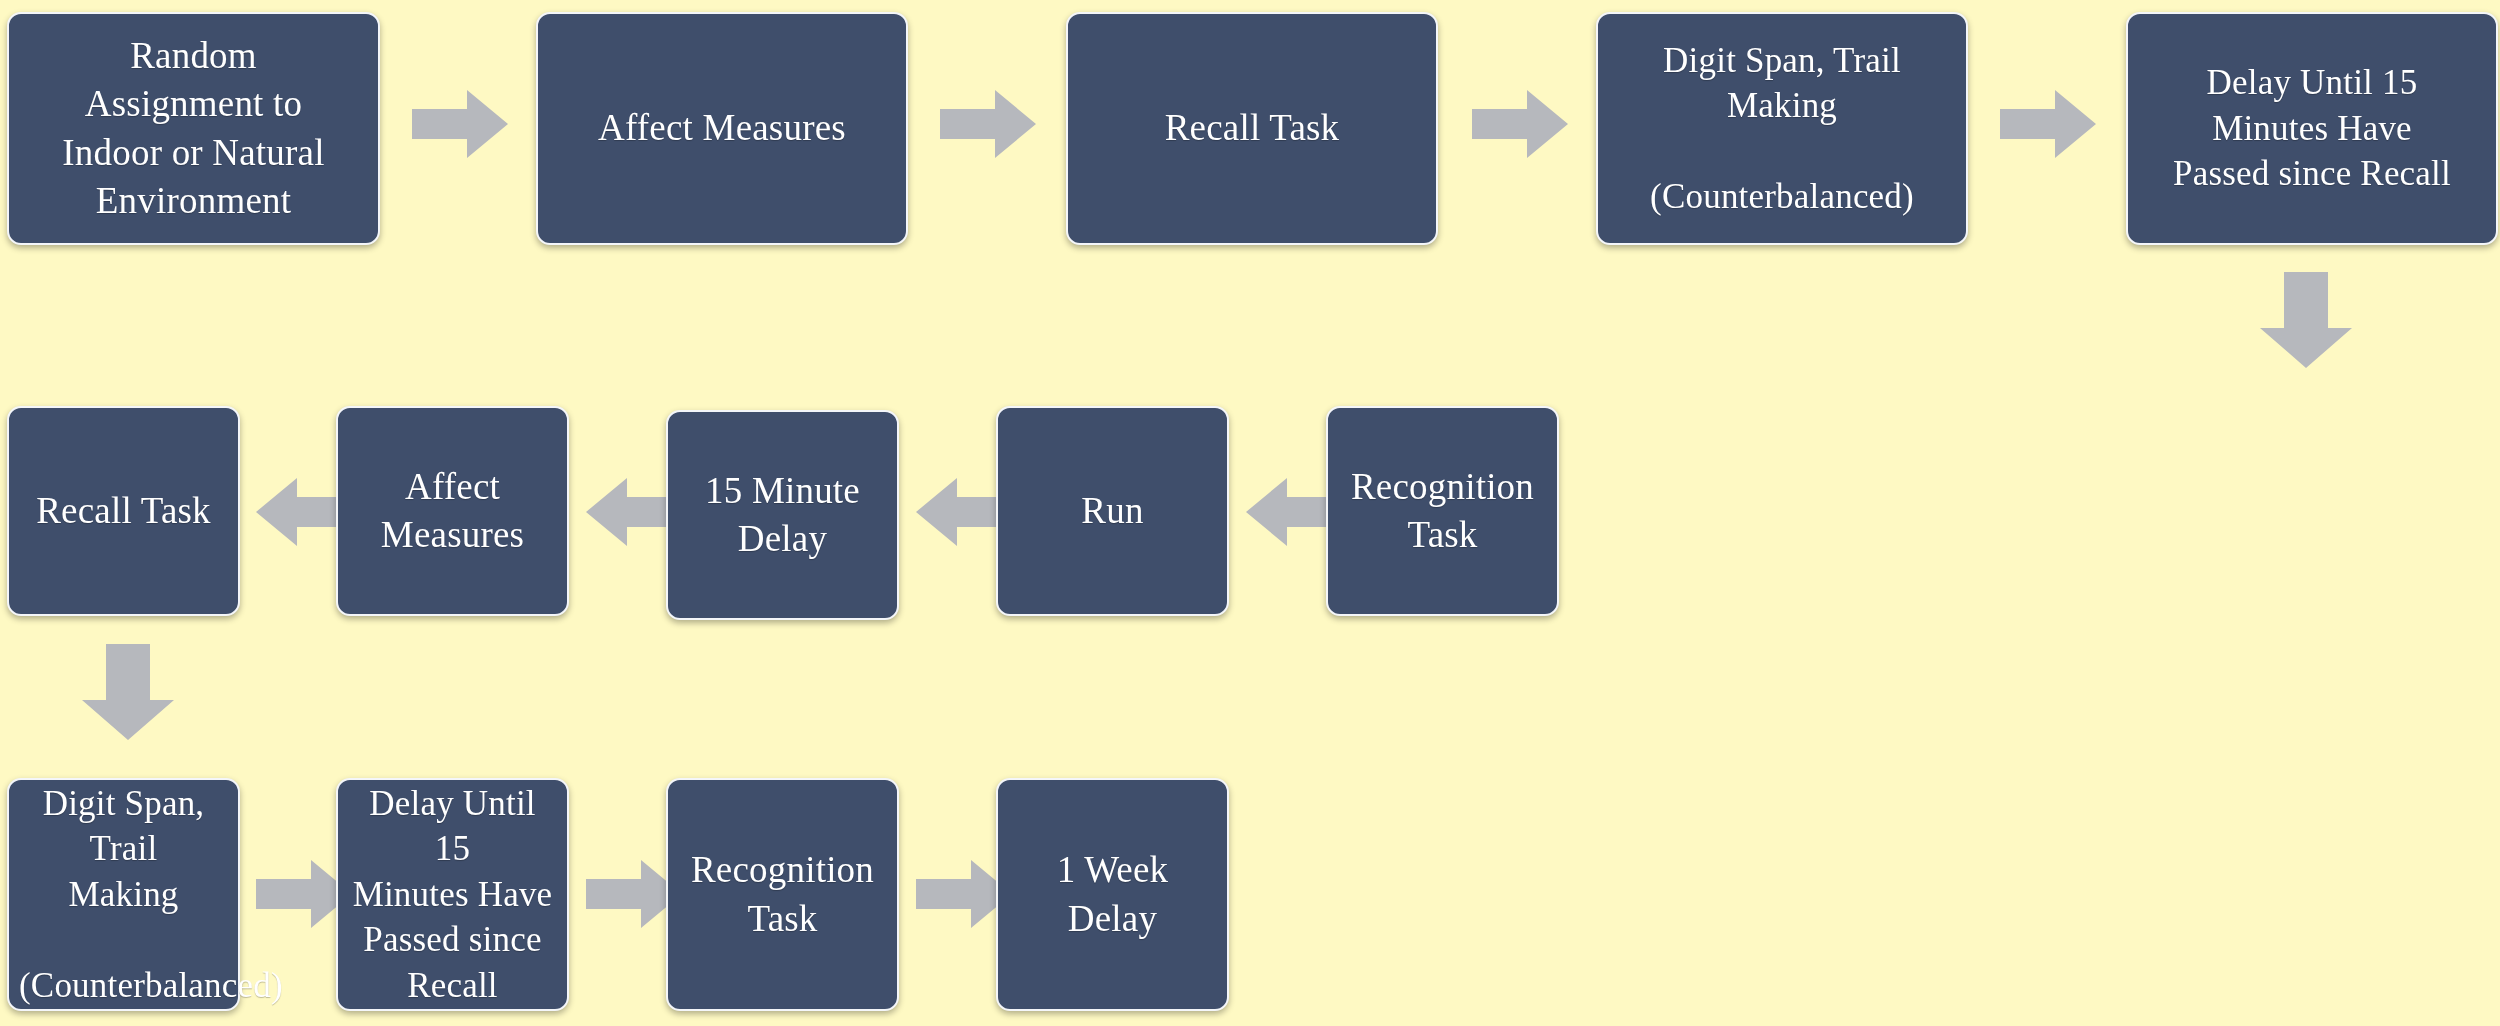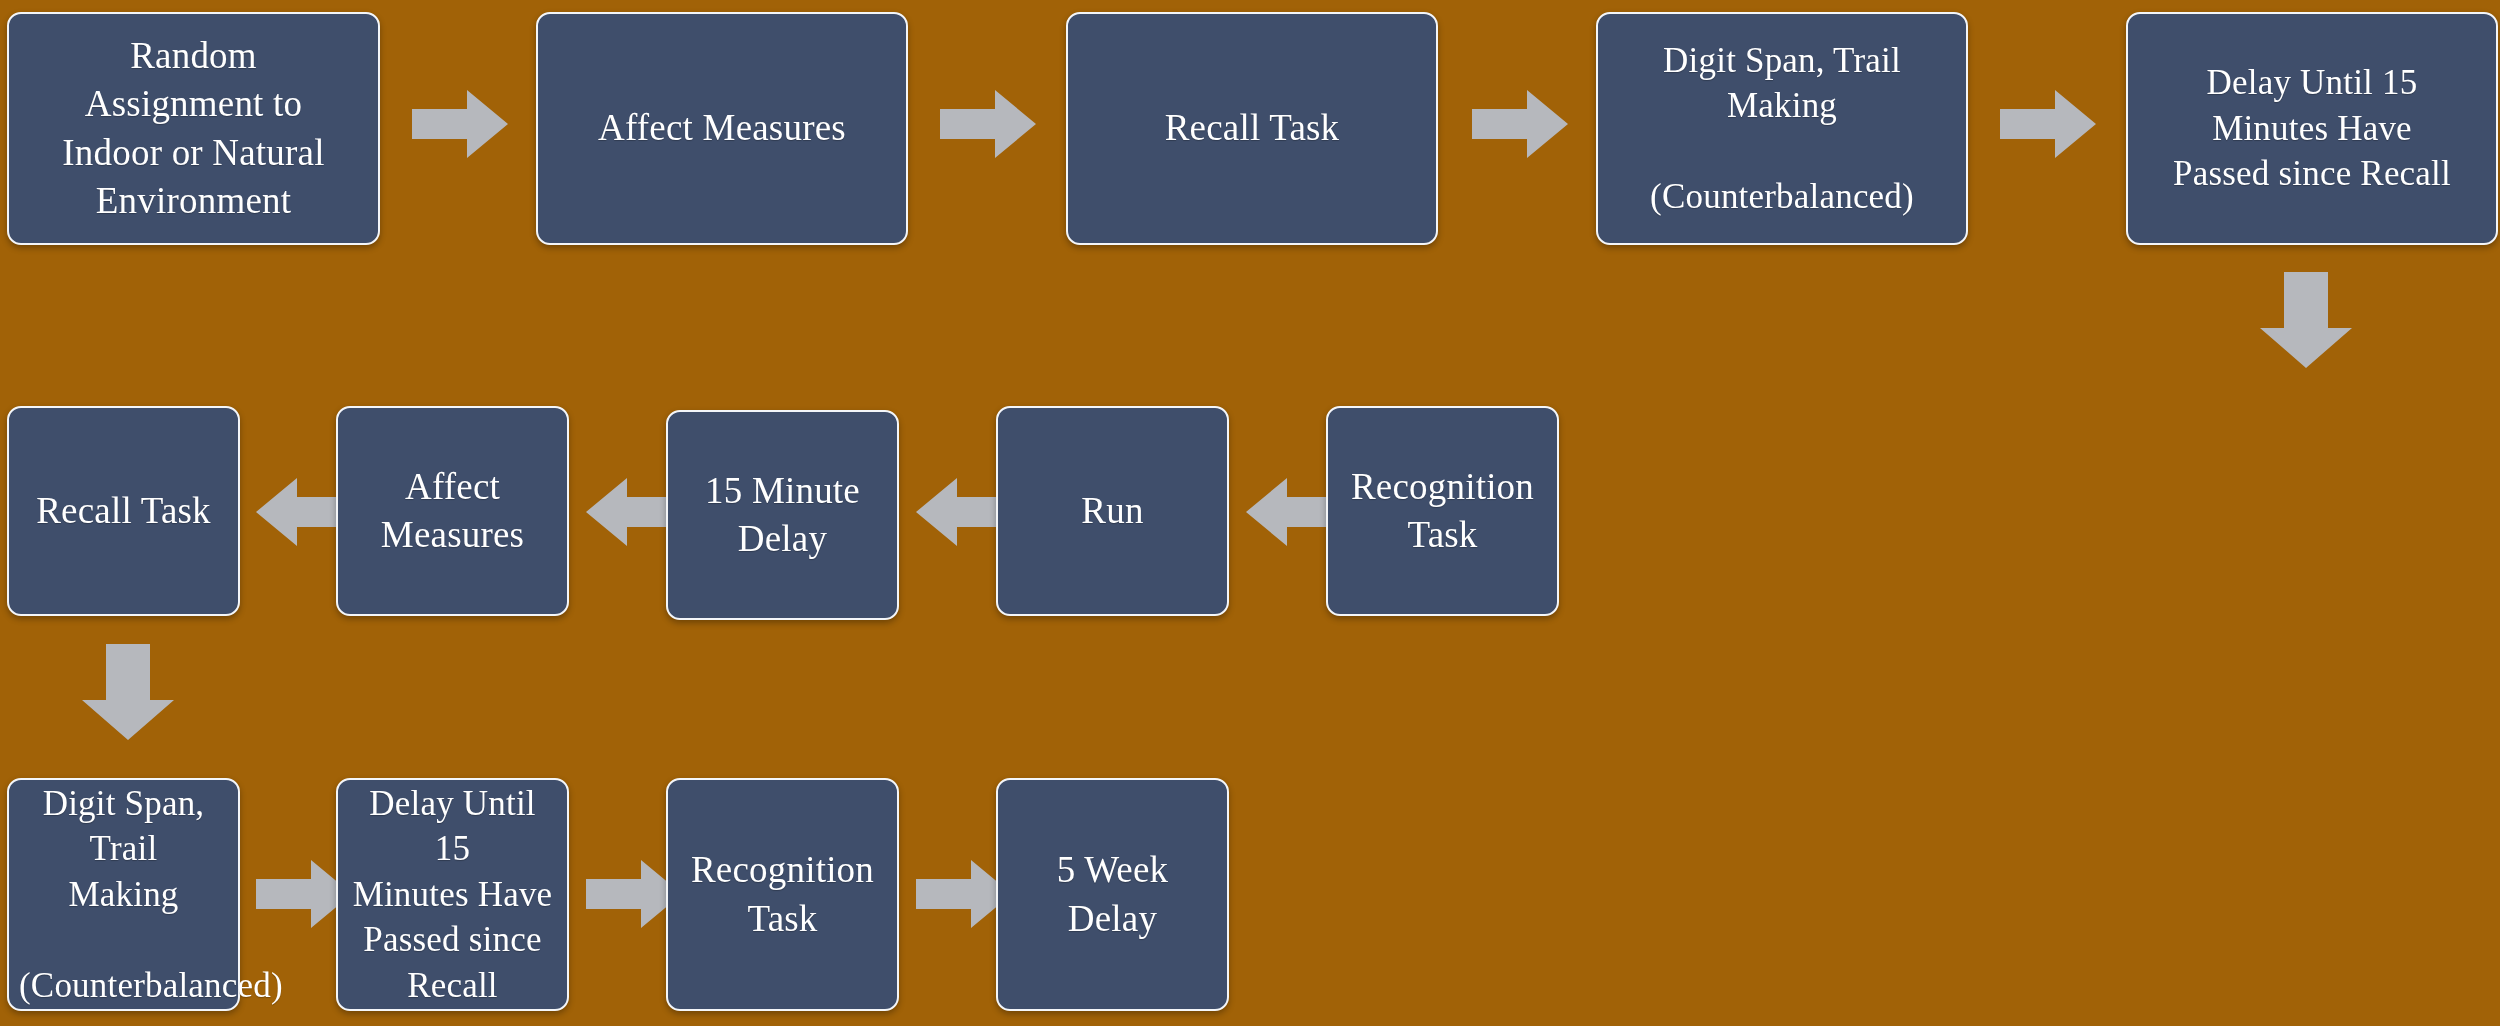--- a/index.html
+++ b/index.html
@@ -8,21 +8,21 @@
     padding: 0;
     background: #ffffff;
   }
   body {
     font-family: "Liberation Serif", "DejaVu Serif", serif;
   }
   #canvas {
     position: relative;
     width: 2500px;
     height: 1026px;
-    background: #a16207;
+    background: #fef9c3;
     overflow: hidden;
   }
 
   
   .node {
     position: absolute;
     box-sizing: border-box;
     background: #3f4e6b;
     border-radius: 14px;
     color: #ffffff;
@@ -194,16 +194,16 @@
     <span class="label">Recognition Task</span>
   </div>
 
   <div class="arrow" style="left:916px; top:858px; width:96px; height:72px;">
     <svg viewBox="0 0 96 72" preserveAspectRatio="none" aria-hidden="true">
       <polygon points="0,21 55,21 55,2 96,36 55,70 55,51 0,51" fill="#b6b8bd"></polygon>
     </svg>
   </div>
 
   <div class="node" style="left:996px; top:778px; width:233px; height:233px;">
-    <span class="label">5 Week Delay</span>
+    <span class="label">1 Week Delay</span>
   </div>
 
 </div>
 
 </body></html>

